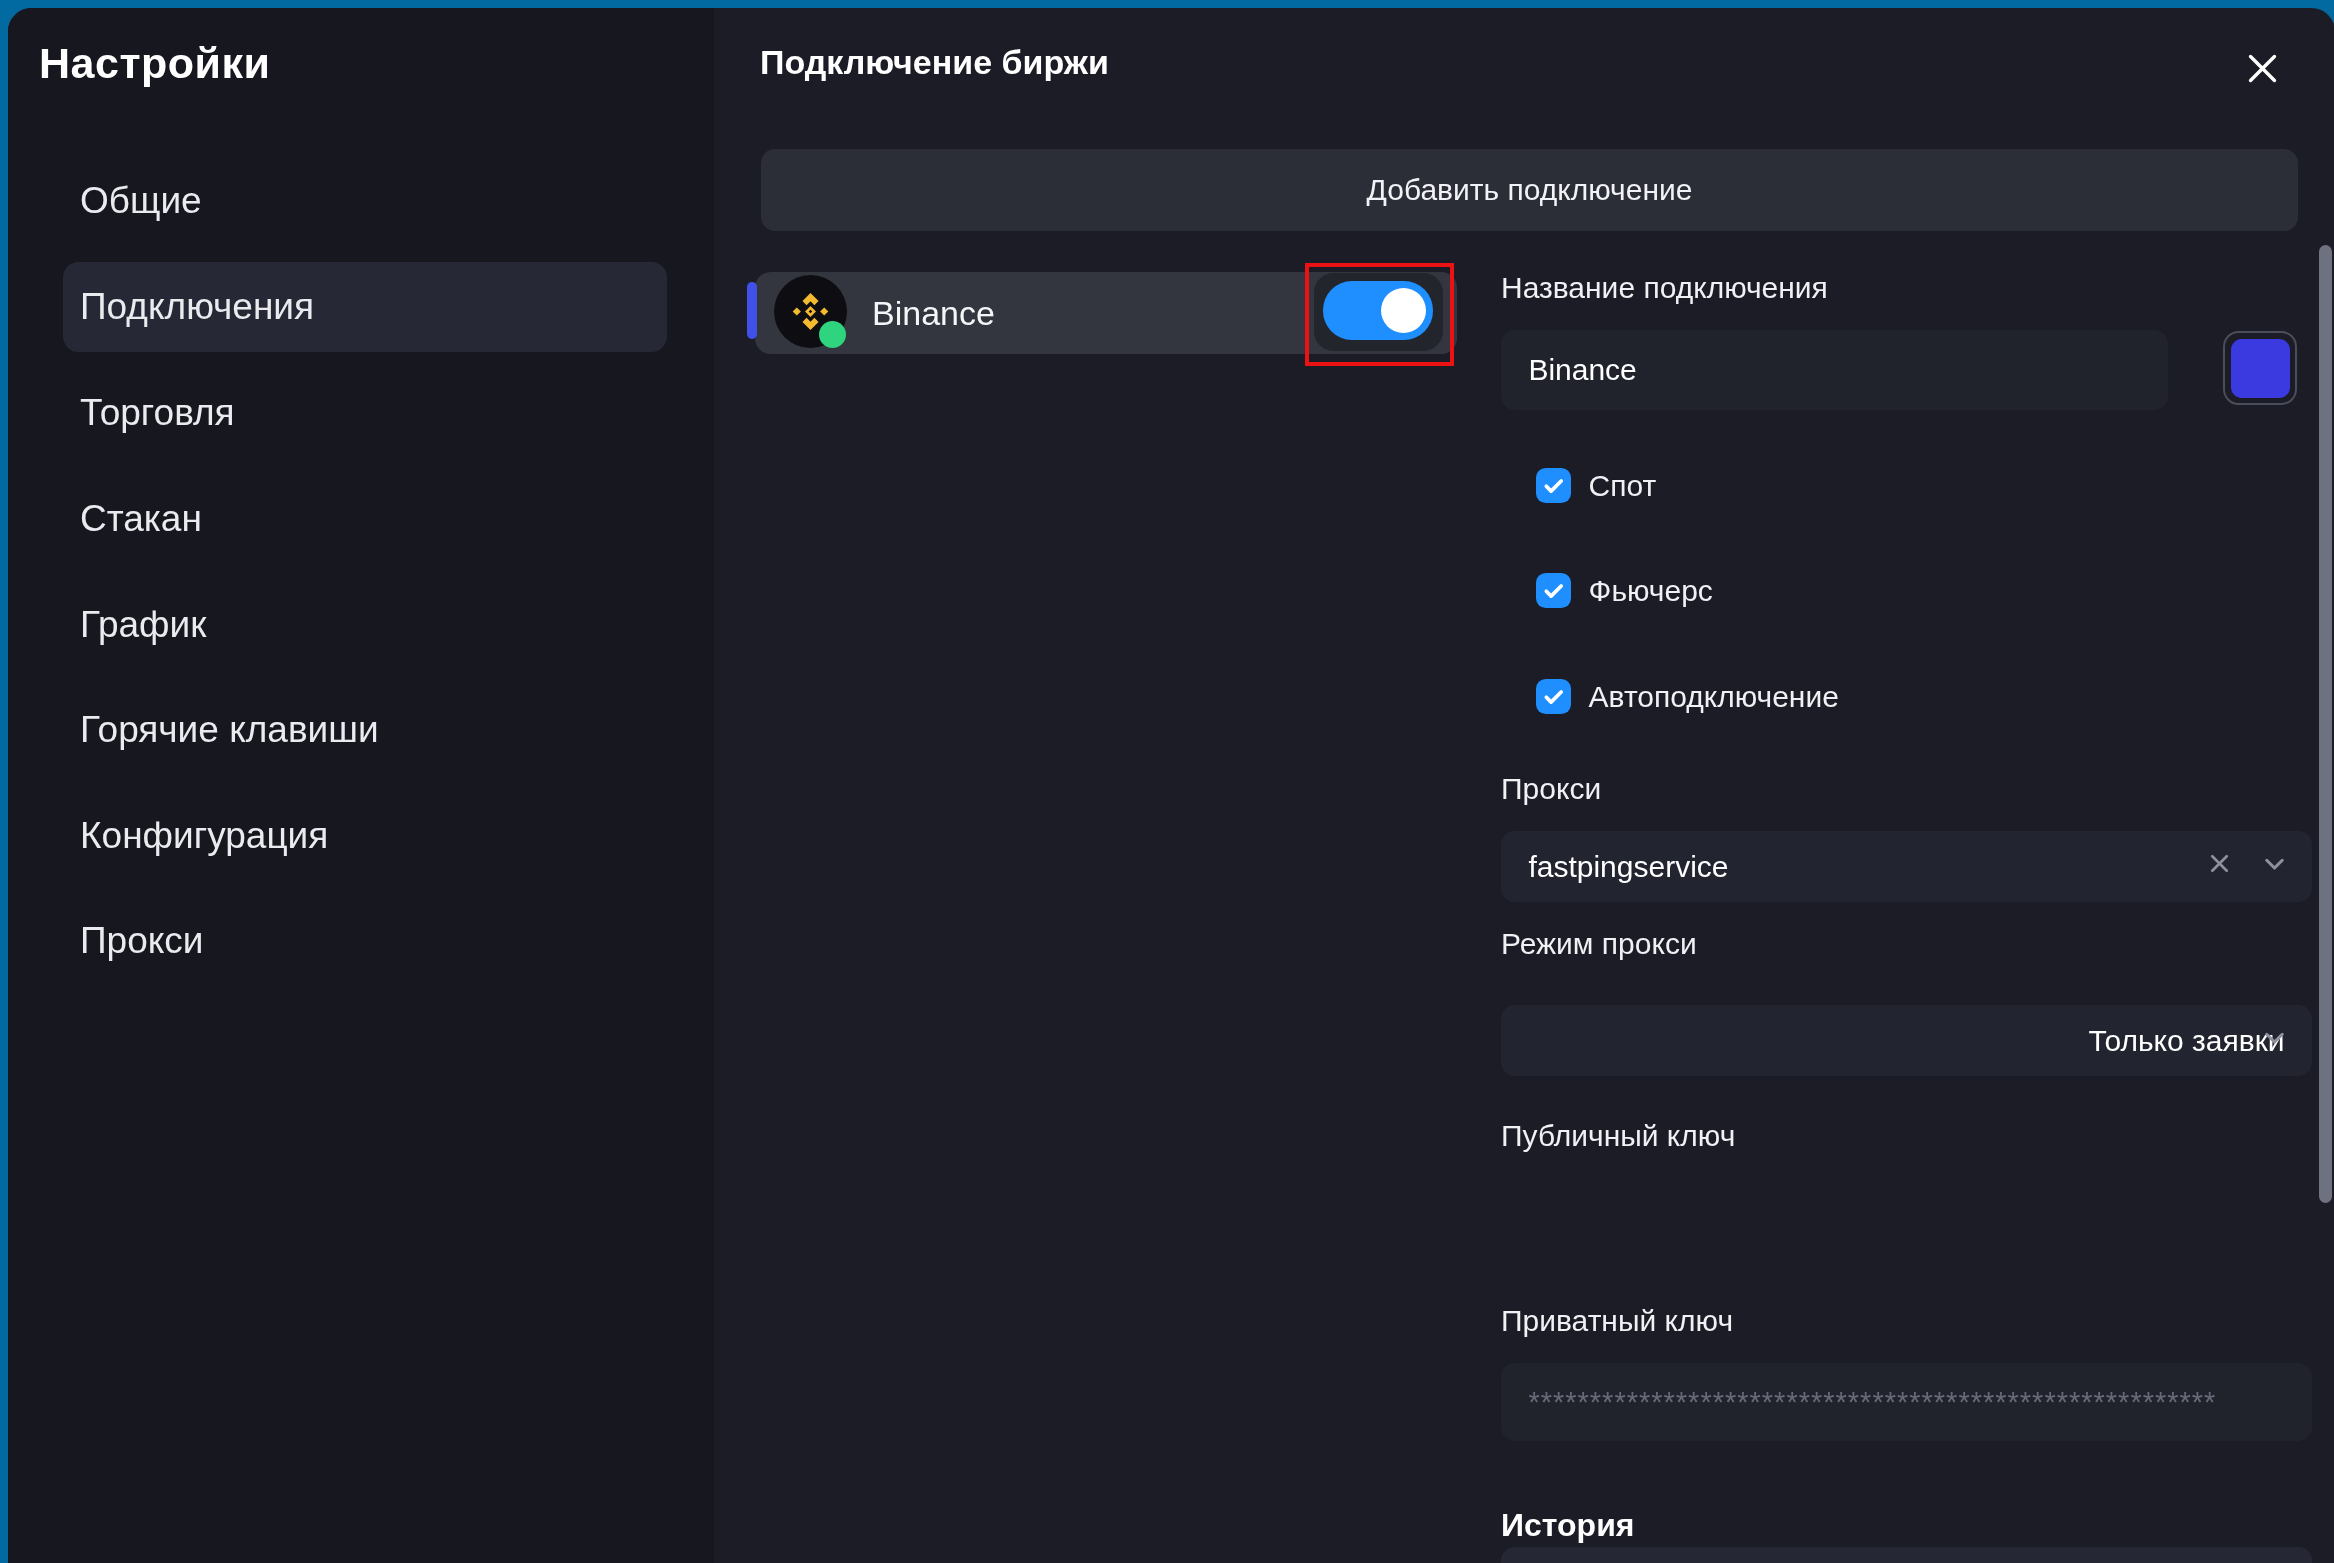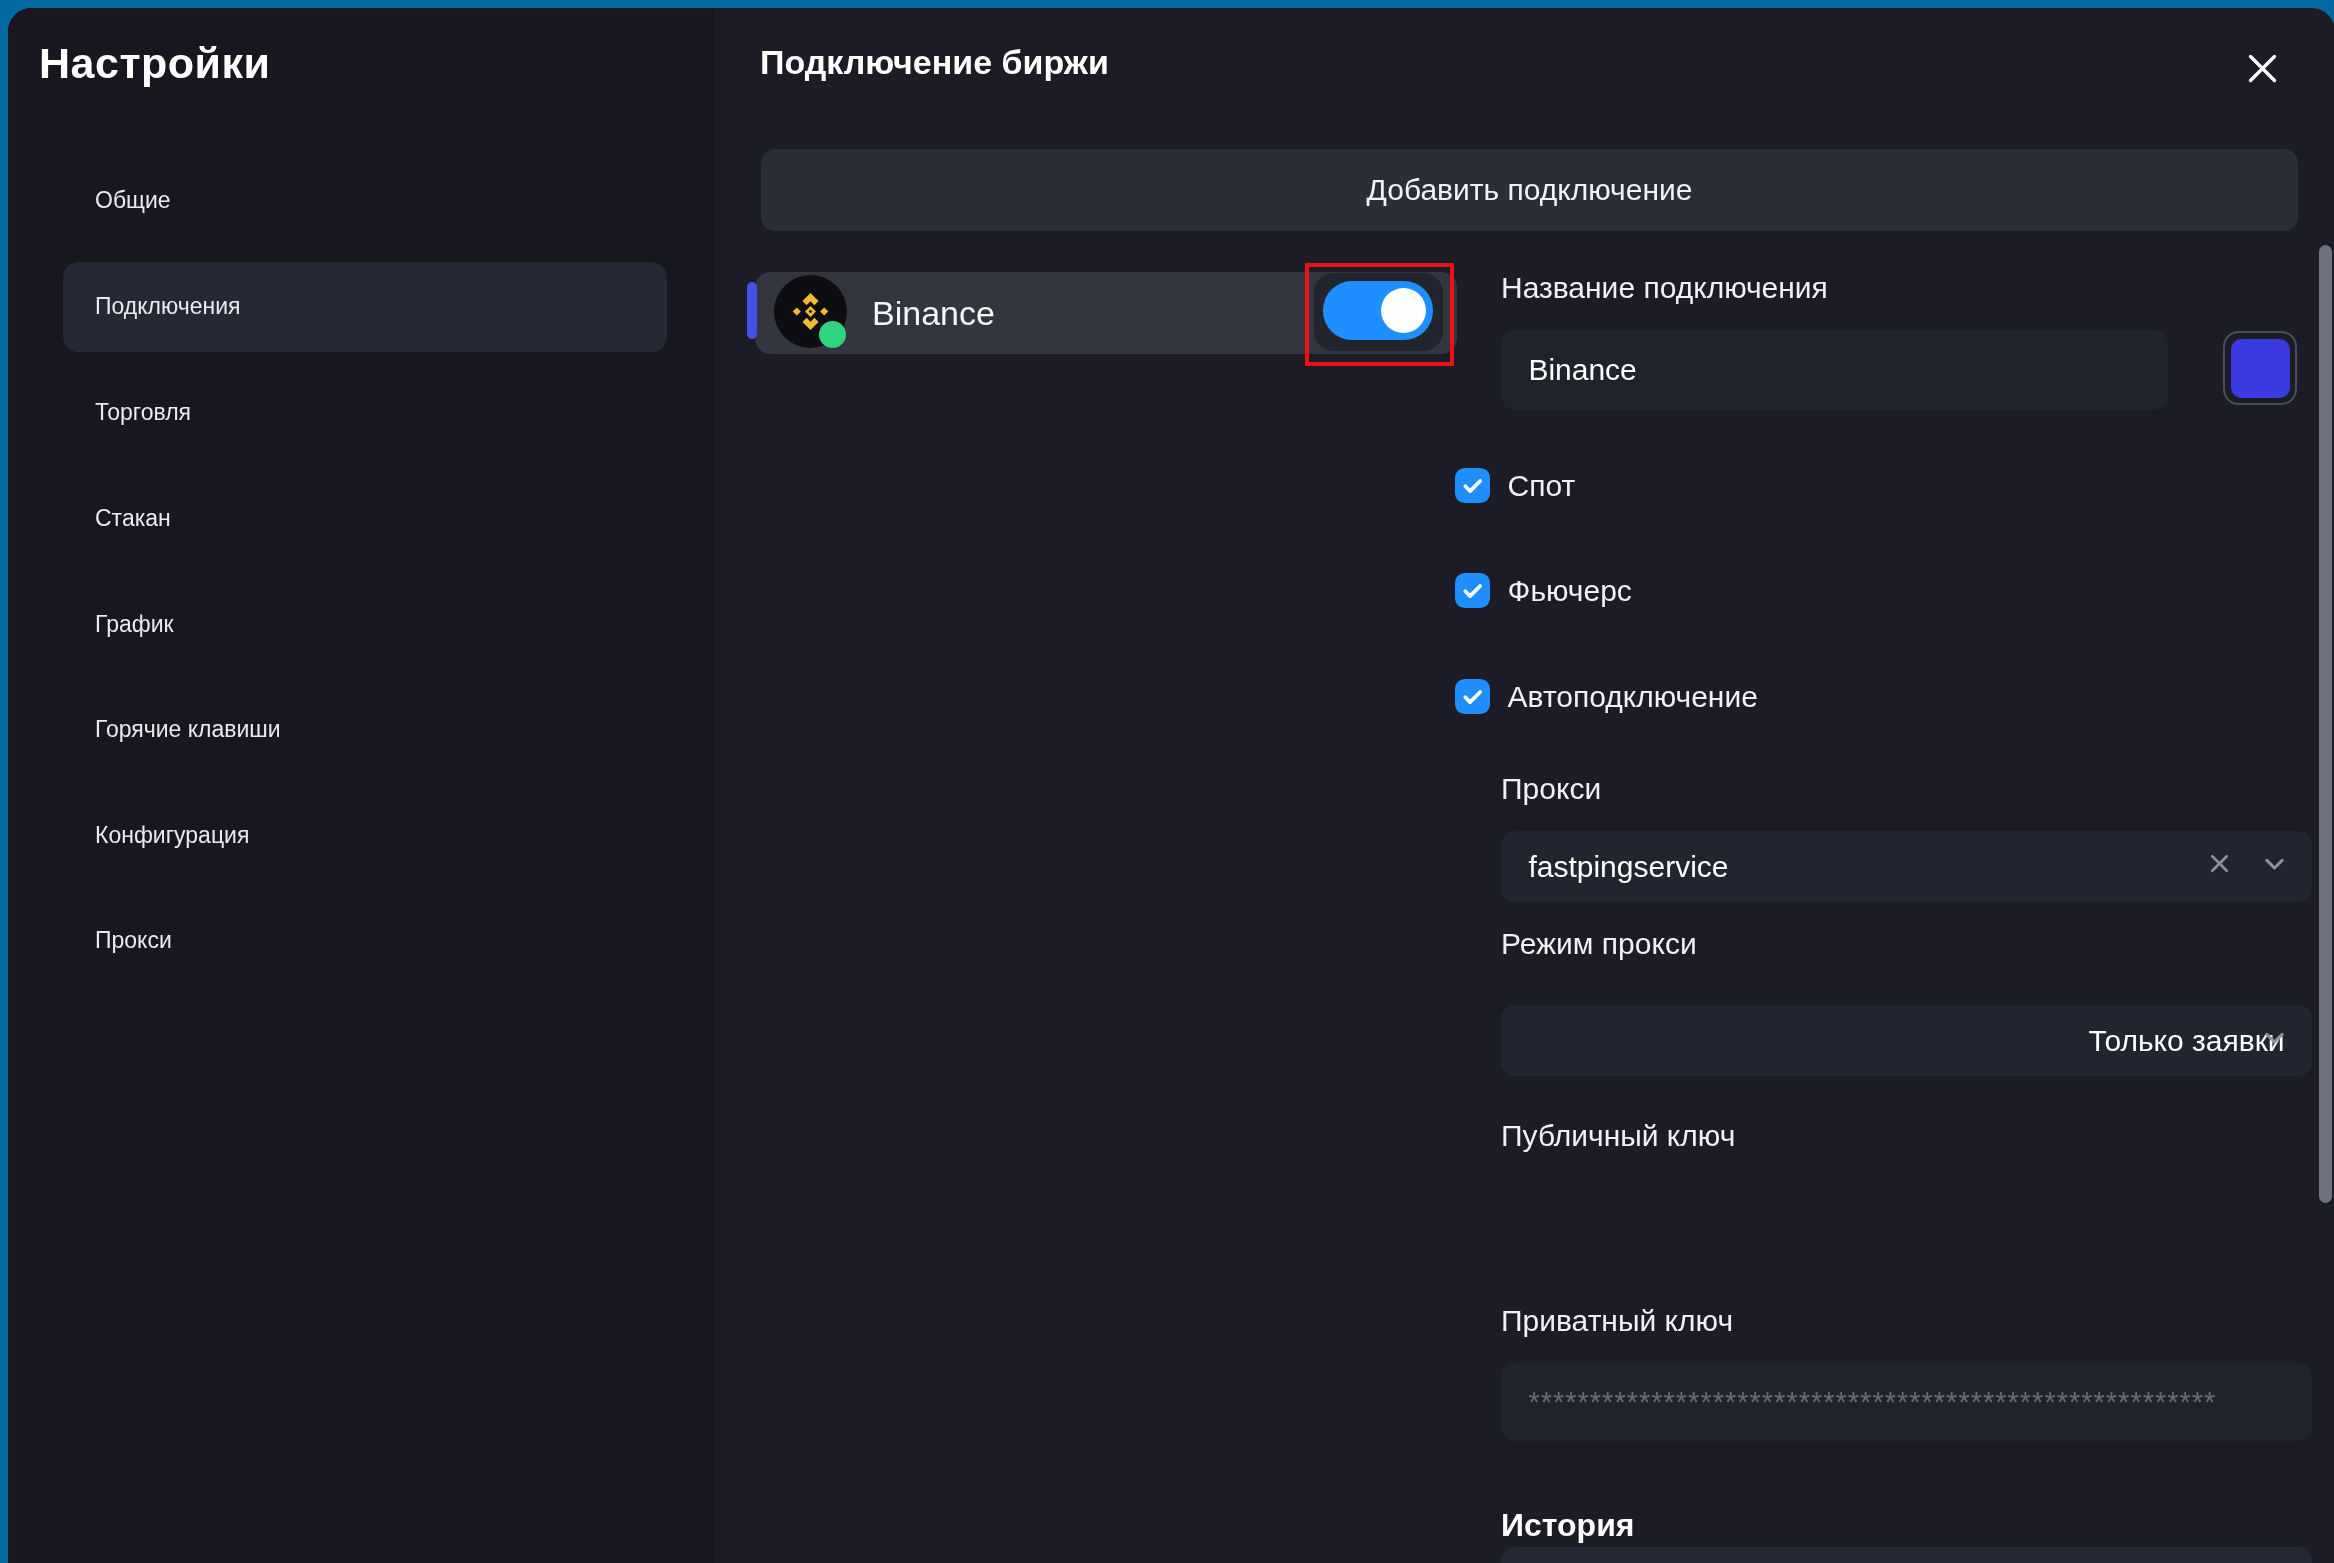--- a/index.html
+++ b/index.html
@@ -5,21 +5,21 @@
   html,body{margin:0;padding:0;background:#000;}
   *{box-sizing:border-box;}
   body{font-family:"Liberation Sans","DejaVu Sans",sans-serif;}
   .stage{position:relative;width:2335px;height:1563px;background:#0369a1;overflow:hidden;}
   .modal{position:absolute;left:7.8px;top:7.8px;width:2327px;height:1555px;background:#1b1c25;
          border-radius:23.5px 23.5px 0 0;}
   .sidebar-bg{position:absolute;left:7.8px;top:7.8px;width:706px;height:1555px;background:#16171f;
          border-radius:23.5px 0 0 0;}
   .abs{position:absolute;}
   .page-title{left:39px;top:39px;font-size:43px;font-weight:bold;color:#ffffff;letter-spacing:0.5px;}
-  .side-item{left:95px;height:43px;line-height:43px;font-size:23px;color:#e9ebef;cursor:pointer;}
+  .side-item{left:80px;height:43px;line-height:43px;font-size:37px;color:#e9ebef;cursor:pointer;}
   .side-sel-bg{left:63px;top:262px;width:604px;height:90px;border-radius:15.7px;background:#262935;}
   .main-title{left:760px;top:43px;font-size:34px;font-weight:bold;color:#ffffff;}
   .close-btn{left:2235px;top:43px;width:55px;height:55px;cursor:pointer;display:flex;align-items:center;justify-content:center;}
   .add-btn{left:761px;top:149px;width:1537px;height:82px;border-radius:14px;background:#2b2d37;
            color:#f2f3f6;font-size:30px;display:flex;align-items:center;justify-content:center;cursor:pointer;}
   .conn-row{left:755px;top:272px;width:702px;height:82px;border-radius:15.7px;background:#33363f;cursor:pointer;}
   .accent-bar{left:747px;top:282px;width:9.8px;height:57px;border-radius:4.9px;background:#4050e8;z-index:3;}
   .exch-icon{left:774px;top:275px;width:73px;height:73px;border-radius:50%;background:#0e0e12;
              display:flex;align-items:center;justify-content:center;z-index:2;}
   .status-dot{left:819px;top:321px;width:27.4px;height:27.4px;border-radius:50%;background:#2ed47e;z-index:3;}
@@ -29,21 +29,21 @@
   .toggle-knob{position:absolute;right:6.9px;top:6.9px;width:45px;height:45px;border-radius:50%;background:#ffffff;}
   .annotation{left:1305px;top:263px;width:149px;height:103px;border:4.9px solid #ea1212;z-index:4;}
   .form-label{left:1501px;font-size:30px;color:#eff1f4;}
   .t-input{left:1501px;height:78px;border-radius:13.7px;background:#20222c;border:none;outline:none;
            color:#ffffff;font-size:30px;padding:0 27.4px;font-family:"Liberation Sans","DejaVu Sans",sans-serif;}
   .dim-input{color:#5d616c;}
   .mask-input{color:#676b77;letter-spacing:1px;font-size:29px;}
   .swatch{left:2223px;top:331px;width:74px;height:74px;border-radius:15.7px;border:2px solid #4a4e5b;
           background:transparent;cursor:pointer;padding:0;}
   .swatch-fill{position:absolute;left:5.9px;top:5.9px;width:59px;height:59px;border-radius:10.8px;background:#3a3ae0;}
-  .chk-row{left:1420px;height:43px;display:flex;align-items:center;gap:17.6px;cursor:pointer;padding-left:35px;}
+  .chk-row{left:1501px;height:43px;display:flex;align-items:center;gap:17.6px;cursor:pointer;padding-left:35px;}
   .chk-box{width:35px;height:35px;border-radius:9.8px;background:#1f8fff;display:flex;align-items:center;justify-content:center;flex:none;}
   .chk-label{font-size:30px;color:#eff1f4;white-space:nowrap;}
   .select{left:1501px;width:811px;height:71px;border-radius:13.7px;background:#222430;color:#ffffff;
           font-size:30px;display:flex;align-items:center;padding:0 27.4px;cursor:pointer;}
   .sel-icons{position:absolute;right:21.6px;top:0;height:100%;display:flex;align-items:center;gap:25.5px;}
   .hist-head{left:1501px;top:1507px;font-size:32px;font-weight:bold;color:#ffffff;text-align:right;}
   .hist-row{left:1501px;top:1547px;width:811px;height:63px;border-radius:13.7px;background:#252834;
             display:flex;align-items:center;padding:0 25.5px;gap:59px;cursor:pointer;}
   .hist-time{font-size:29px;font-weight:bold;color:#ffffff;}
   .hist-text{font-size:29px;color:#d7d9de;}

